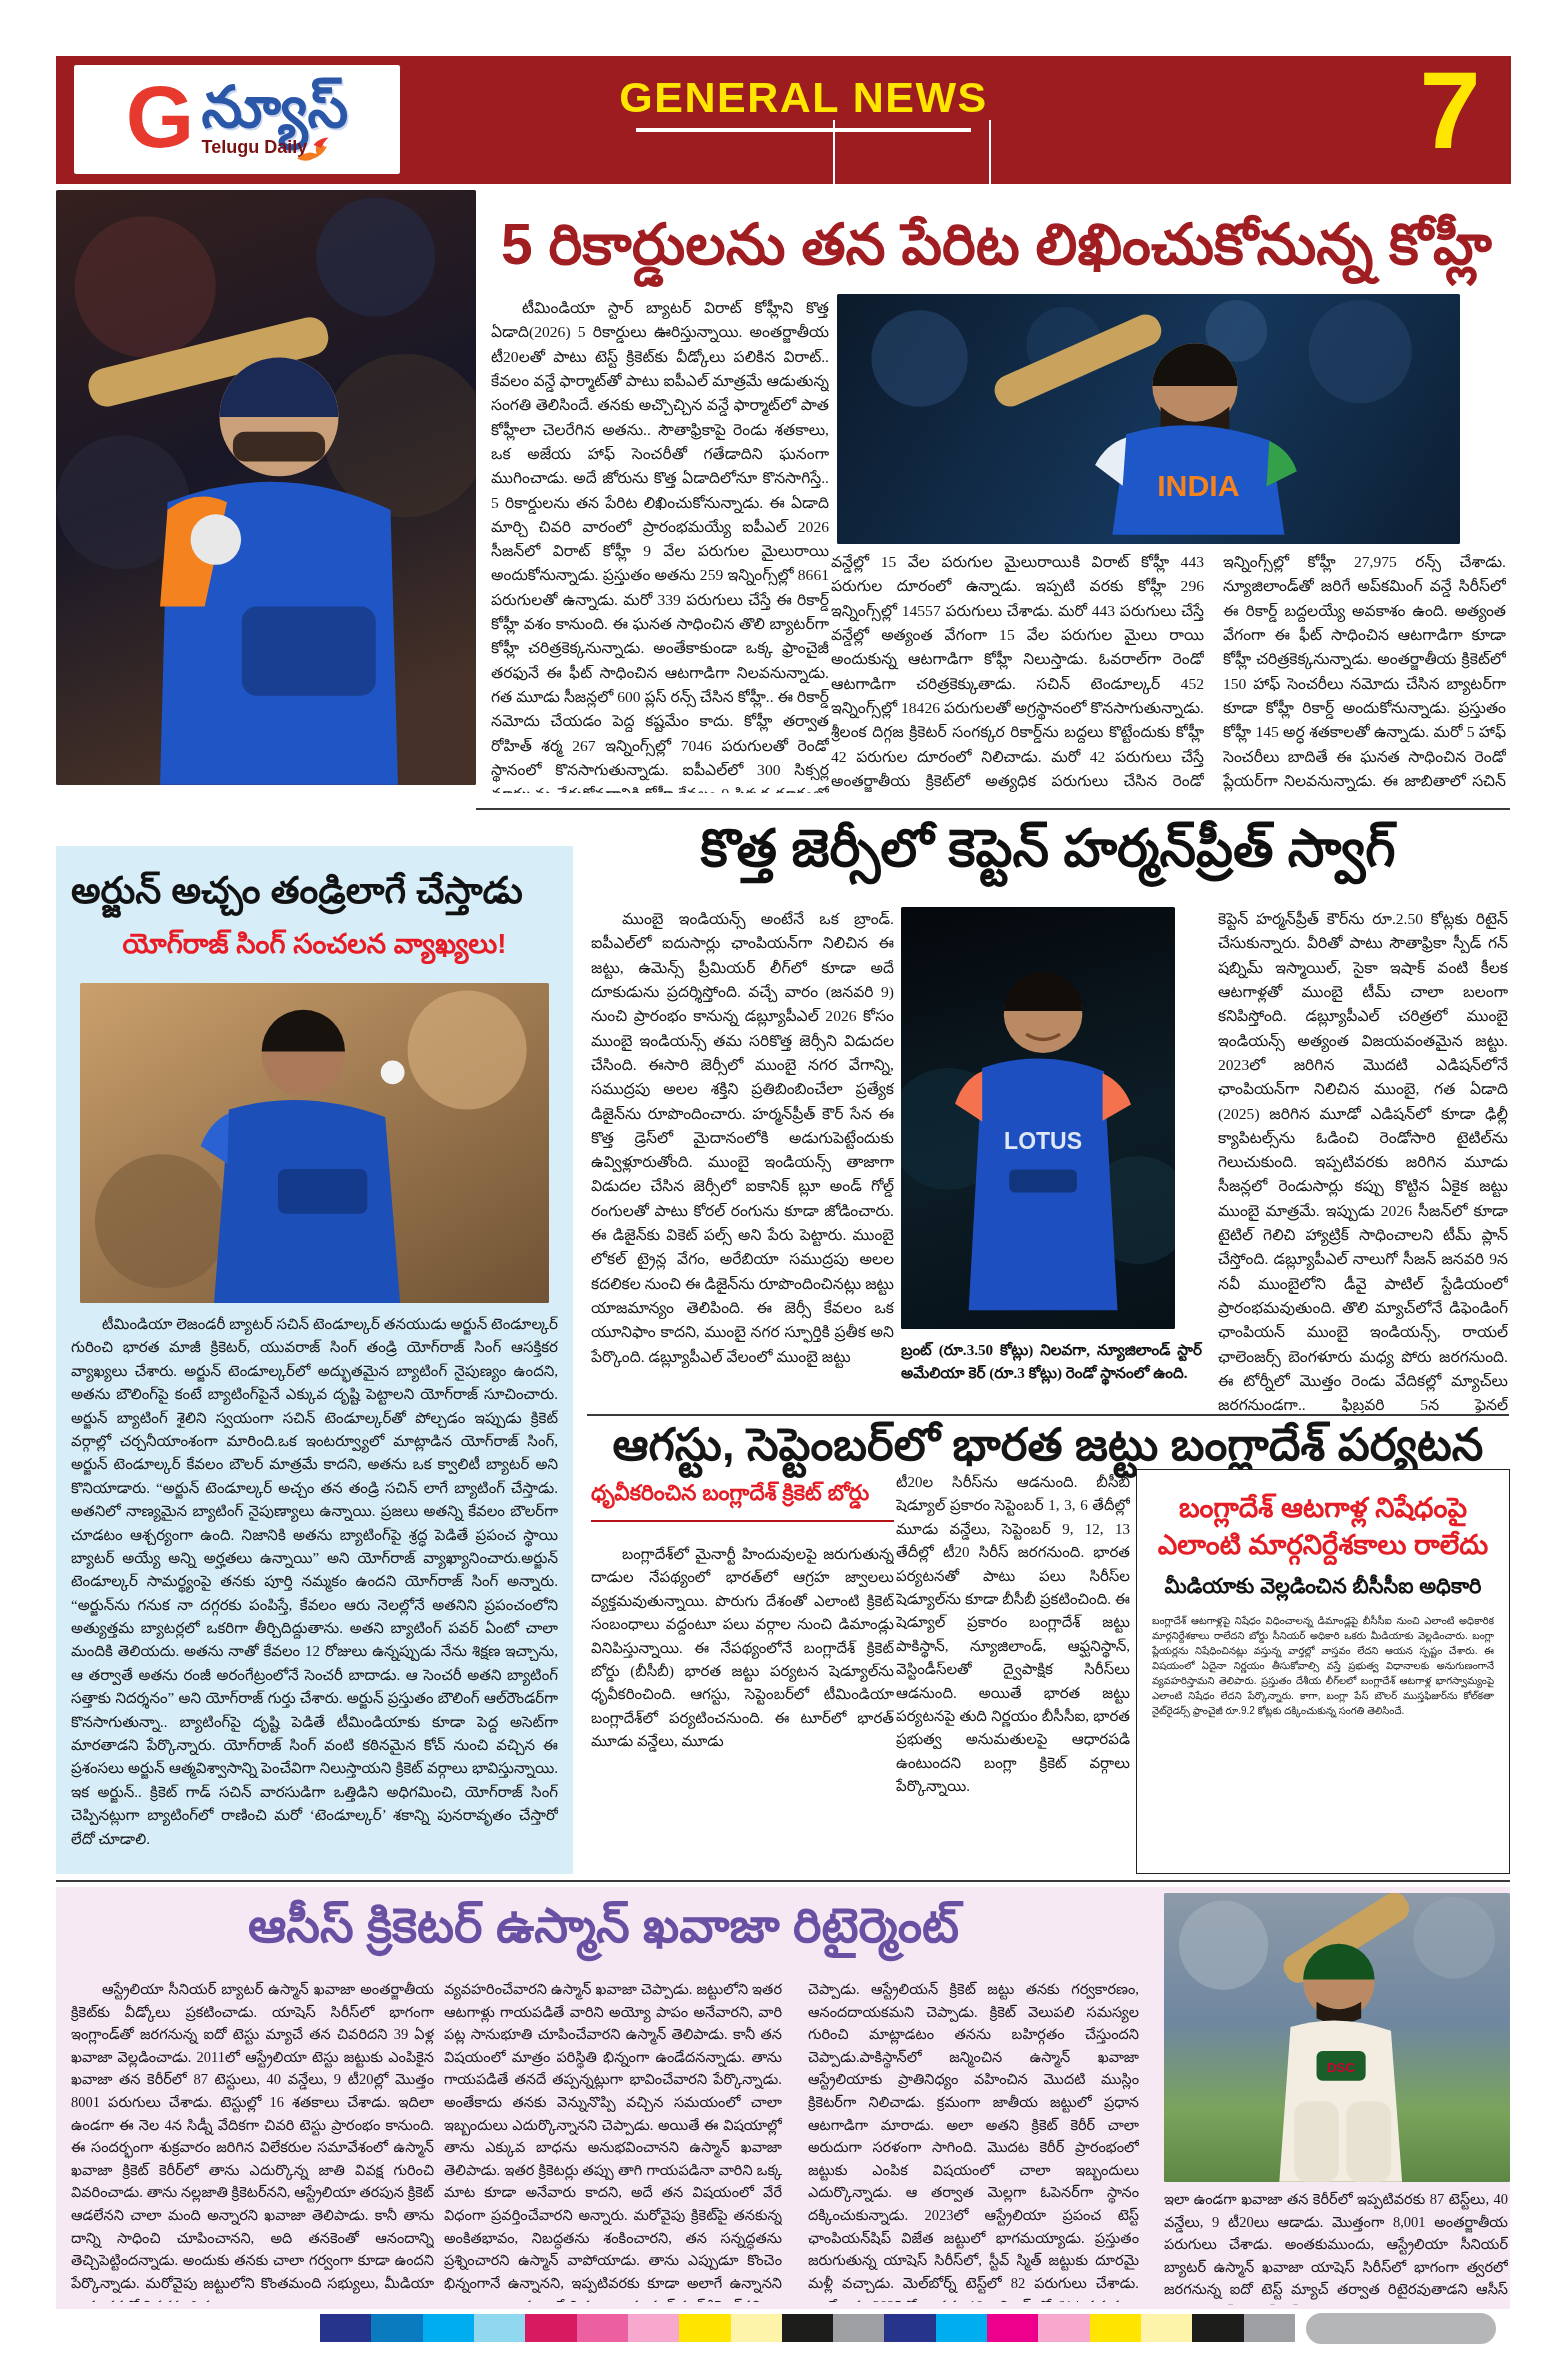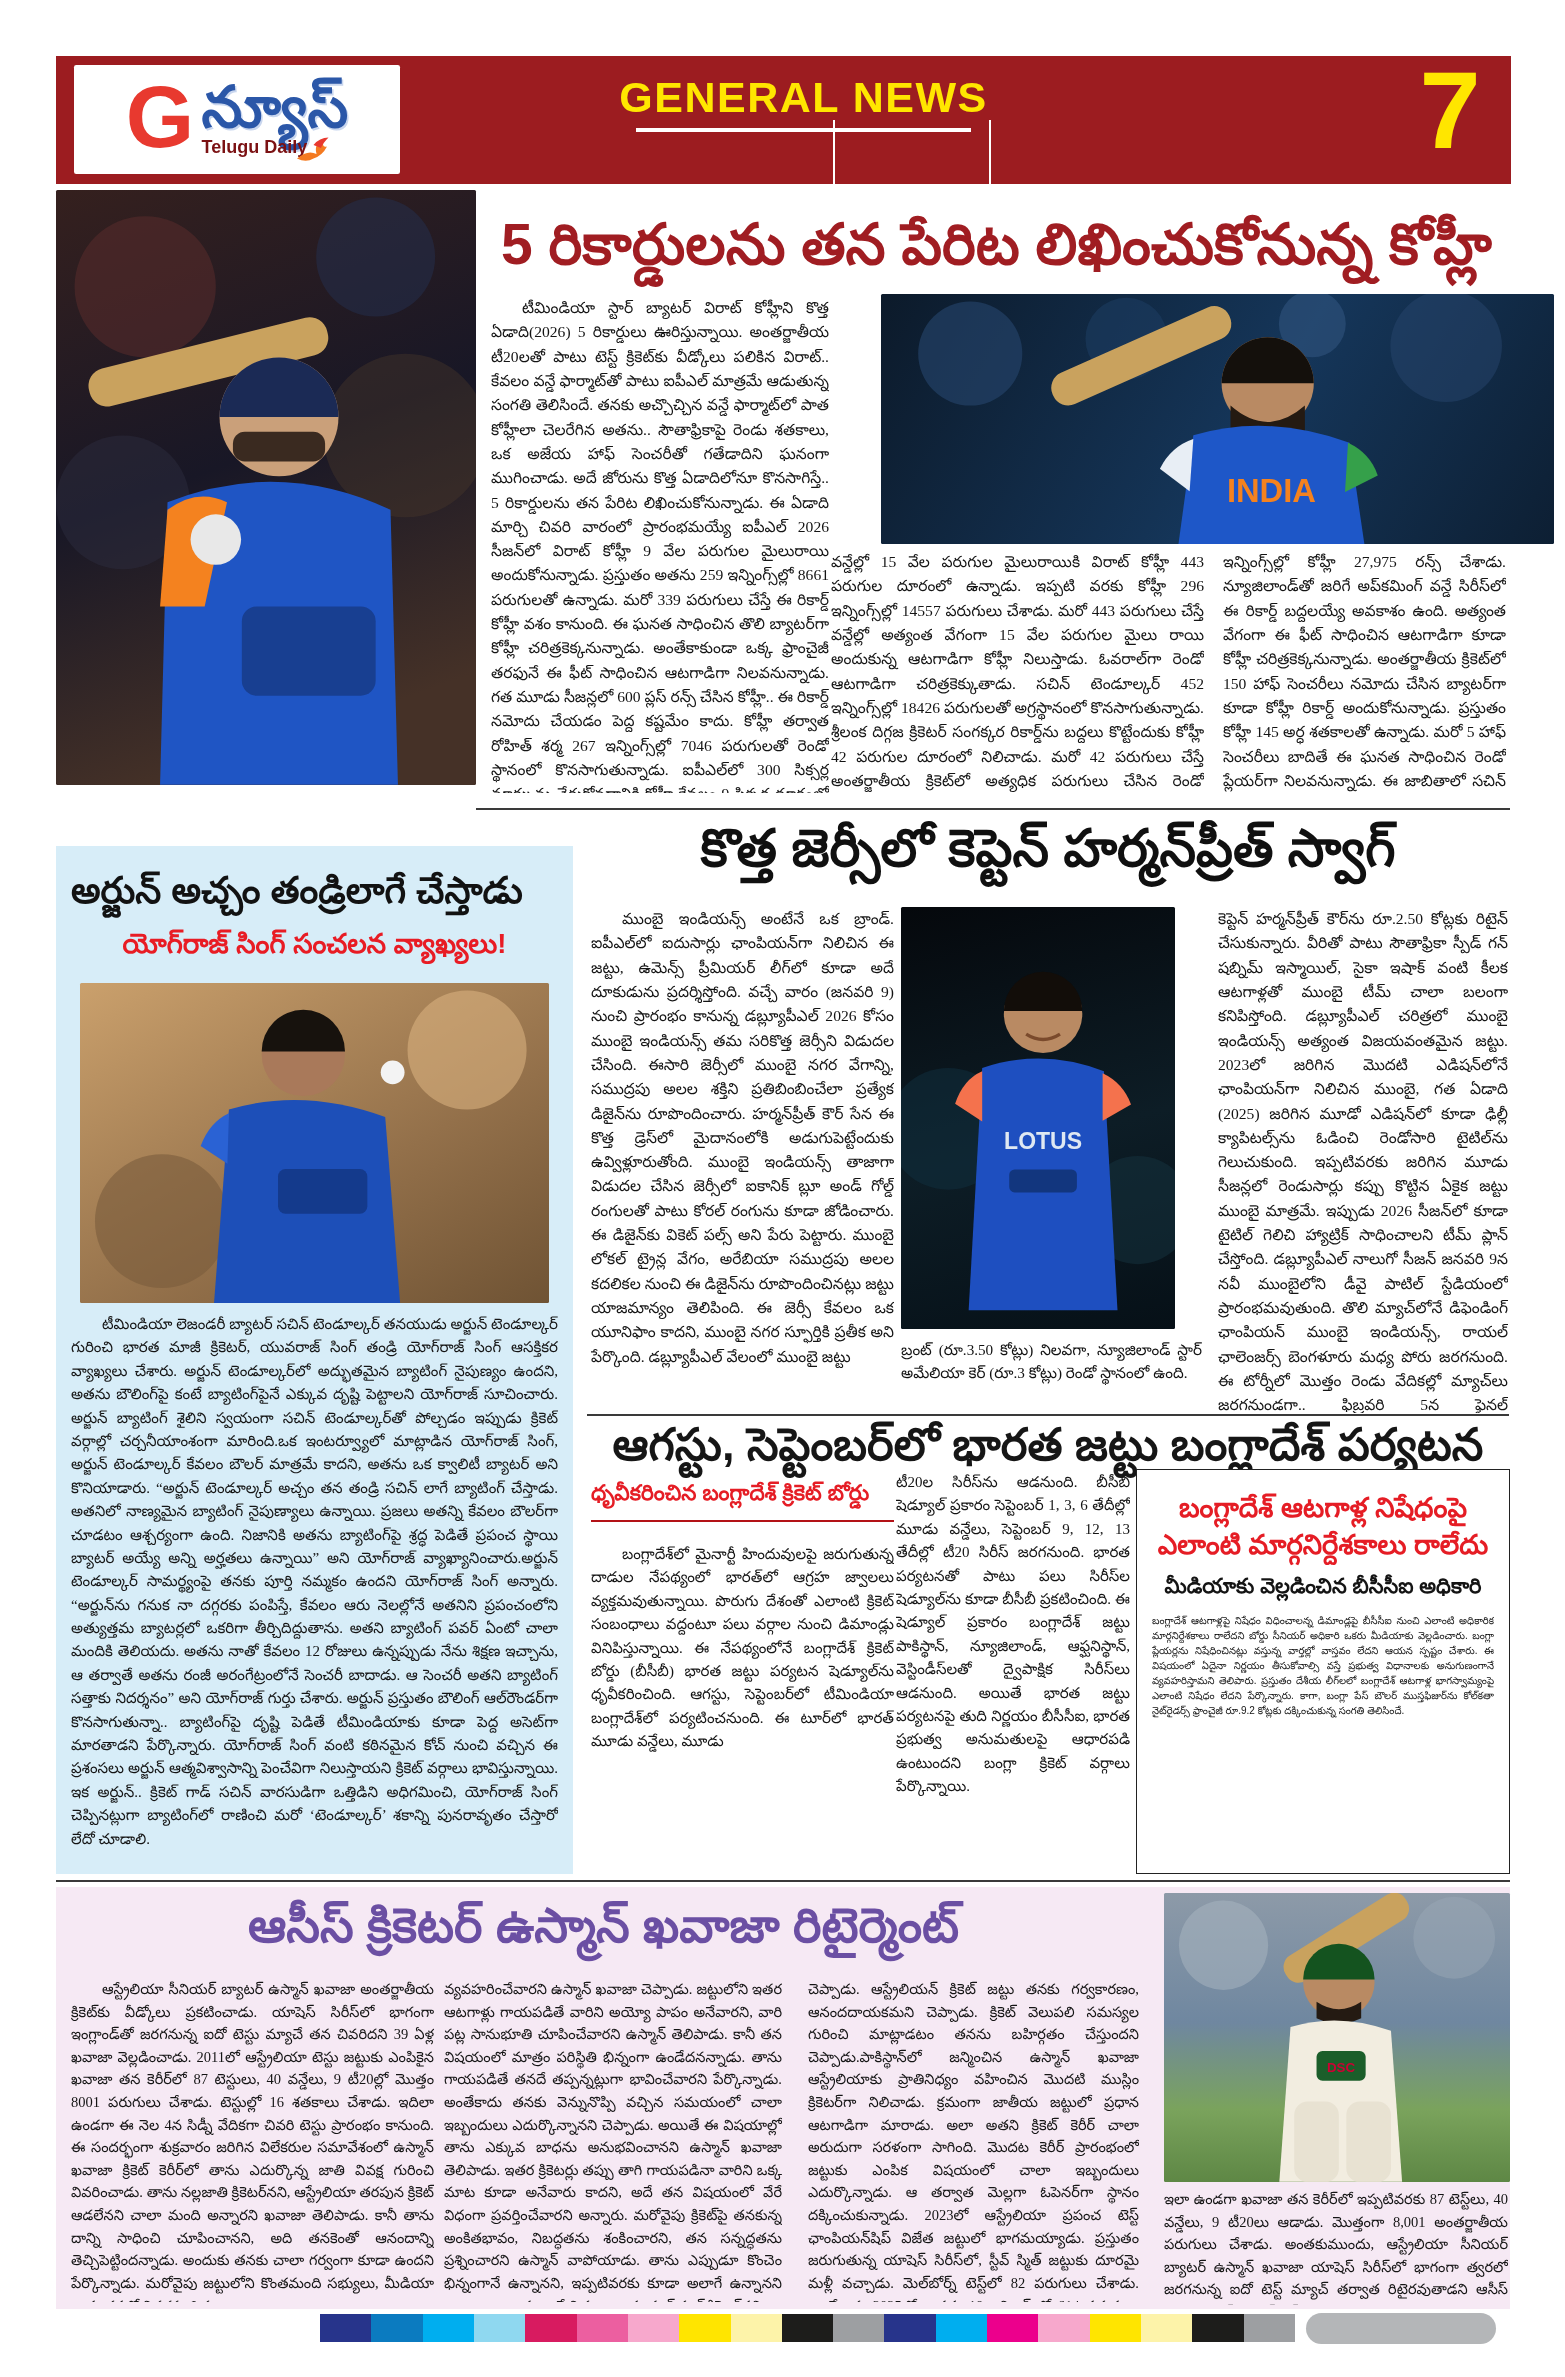--- a/index.html
+++ b/index.html
@@ -29,21 +29,21 @@
   .hl-khawaja{left:68px;top:1898px;width:1071px;text-align:center;font-size:48px;font-weight:900;color:#6b4fa3;}
   .sb-head{left:71px;top:870px;width:487px;font-size:37px;font-weight:800;color:#121212;}
   .sb-sub{left:71px;top:928px;width:487px;text-align:center;font-size:27.5px;font-weight:800;color:#e81c24;}
   .red-sub{left:591px;top:1480px;width:303px;font-size:21.6px;font-weight:800;color:#e51d25;border-bottom:2.2px solid #b31217;padding-bottom:10.4px;}
   .box-head{margin:19.3px 10.4px 0 10.4px;text-align:center;font-size:27.5px;font-weight:800;color:#e51d25;line-height:1.35;}
   .box-sub{margin:10.4px 7.4px 0 7.4px;text-align:center;font-size:21px;font-weight:800;color:#141414;}
   .box-body{margin:10.4px 15px;font-size:10px;line-height:1.5;text-align:justify;color:#141414;overflow:hidden;height:193px;}
   
   .col{font-family:"Liberation Serif", serif;font-size:15.6px;line-height:1.56;color:#141414;text-align:justify;overflow:hidden;}
   .indent{text-indent:31px;}
-  .caption{font-family:"Liberation Serif", serif;font-size:15.2px;font-weight:400;line-height:1.5;color:#111;text-align:justify;}
+  .caption{font-family:"Liberation Serif", serif;font-size:15.2px;font-weight:700;line-height:1.5;color:#111;text-align:justify;}
   .divider{background:#3a3a3a;height:1.5px;}
   .sidebar-box{left:56px;top:846px;width:517px;height:1028px;background:#d7edf8;}
   .info-box{left:1136px;top:1469px;width:374px;height:405px;background:#ffffff;border:1.5px solid #222;box-sizing:border-box;}
   .bottom-band{left:56px;top:1887px;width:1454px;height:422px;background:#f6e9f4;}
   
   .strip{left:320px;top:2314px;width:975px;height:28px;display:flex;}
   .strip .seg{flex:1;}
   .pill{left:1306px;top:2313px;width:190px;height:31px;border-radius:15.6px;background:#b4b6b8;}
 </style>
 </head>
@@ -83,21 +83,21 @@
       <path d="M220 305 a80 80 0 0 1 160 0 Z" fill="#1b2a55"></path>
       <rect x="238" y="325" width="124" height="40" rx="16" fill="#3a2a20"></rect>
       <path d="M150 420 Q300 360 450 430 L460 800 L140 800 Z" fill="#1f55c4"></path>
       <path d="M150 430 Q190 400 230 420 L200 560 L140 560 Z" fill="#f4821f"></path>
       <rect x="250" y="560" width="180" height="120" rx="20" fill="#183f91"></rect>
       <circle cx="215" cy="470" r="34" fill="#e8e8e8"></circle>
     </svg>
   </div>
   <div class="abs hl-kohli">5 రికార్డులను తన పేరిట లిఖించుకోనున్న కోహ్లీ</div>
   <div class="abs col indent" style="left:491px;top:296px;width:338px;height:497px;">టీమిండియా స్టార్ బ్యాటర్ విరాట్ కోహ్లీని కొత్త ఏడాది(2026) 5 రికార్డులు ఊరిస్తున్నాయి. అంతర్జాతీయ టీ20లతో పాటు టెస్ట్ క్రికెట్‌కు వీడ్కోలు పలికిన విరాట్.. కేవలం వన్డే ఫార్మాట్‌తో పాటు ఐపీఎల్ మాత్రమే ఆడుతున్న సంగతి తెలిసిందే. తనకు అచ్చొచ్చిన వన్డే ఫార్మాట్‌లో పాత కోహ్లీలా చెలరేగిన అతను.. సౌతాఫ్రికాపై రెండు శతకాలు, ఒక అజేయ హాఫ్ సెంచరీతో గతేడాదిని ఘనంగా ముగించాడు. అదే జోరును కొత్త ఏడాదిలోనూ కొనసాగిస్తే.. 5 రికార్డులను తన పేరిట లిఖించుకోనున్నాడు. ఈ ఏడాది మార్చి చివరి వారంలో ప్రారంభమయ్యే ఐపీఎల్ 2026 సీజన్‌లో విరాట్ కోహ్లీ 9 వేల పరుగుల మైలురాయి అందుకోనున్నాడు. ప్రస్తుతం అతను 259 ఇన్నింగ్స్‌ల్లో 8661 పరుగులతో ఉన్నాడు. మరో 339 పరుగులు చేస్తే ఈ రికార్డ్ కోహ్లీ వశం కానుంది. ఈ ఘనత సాధించిన తొలి బ్యాటర్‌గా కోహ్లీ చరిత్రకెక్కనున్నాడు. అంతేకాకుండా ఒక్క ఫ్రాంచైజీ తరఫునే ఈ ఫీట్ సాధించిన ఆటగాడిగా నిలవనున్నాడు. గత మూడు సీజన్లలో 600 ప్లస్ రన్స్ చేసిన కోహ్లీ.. ఈ రికార్డ్ నమోదు చేయడం పెద్ద కష్టమేం కాదు. కోహ్లీ తర్వాత రోహిత్ శర్మ 267 ఇన్నింగ్స్‌ల్లో 7046 పరుగులతో రెండో స్థానంలో కొనసాగుతున్నాడు. ఐపీఎల్‌లో 300 సిక్సర్ల మార్కును చేరుకోవడానికి కోహ్లీ కేవలం 9 సిక్సర్ల దూరంలో ఉన్నాడు. ఐపీఎల్ 2026 సీజన్‌లో 9 సిక్సర్లు బాదితే.. కోహ్లీ పేరిట ఈ రికార్డ్ నమోదు కానుంది. ఐపీఎల్ చరిత్రలోనే ఈ ఘనత సాధించిన మూడో బ్యాటర్‌గా కోహ్లీ నిలవనున్నాడు. ఈ జాబితాలో క్రిస్ గేల్(357), రోహిత్ శర్మ(302) విరాట్ కోహ్లీ కంటే ముందున్నాడు.అంతర్జాతీయ</div>
-  <div class="abs photo" style="left:881px;top:294px;width:673px;height:250px;background:linear-gradient(120deg,#0c1a2a,#15365a 55%,#0d1f33);">
+  <div class="abs photo" style="left:837px;top:294px;width:623px;height:250px;background:linear-gradient(120deg,#0c1a2a,#15365a 55%,#0d1f33);">
     <svg width="100%" height="100%" viewBox="0 0 905 336">
       <circle cx="120" cy="80" r="70" fill="#27466e" opacity="0.6"></circle>
       <circle cx="330" cy="60" r="55" fill="#1d3c60" opacity="0.6"></circle>
       <circle cx="760" cy="70" r="75" fill="#27466e" opacity="0.5"></circle>
       <circle cx="580" cy="40" r="45" fill="#355a85" opacity="0.5"></circle>
       <rect x="220" y="60" width="260" height="46" rx="22" fill="#c9a25e" transform="rotate(-24 350 83)"></rect>
       <circle cx="520" cy="120" r="62" fill="#b98a63"></circle>
       <path d="M458 120 a62 62 0 0 1 124 0 Z" fill="#14100c"></path>
       <path d="M470 150 q50 44 100 0 l0 34 q-50 26 -100 0Z" fill="#241a12"></path>
       <path d="M420 190 Q520 160 630 200 L650 336 L400 336 Z" fill="#1e57c8"></path>

